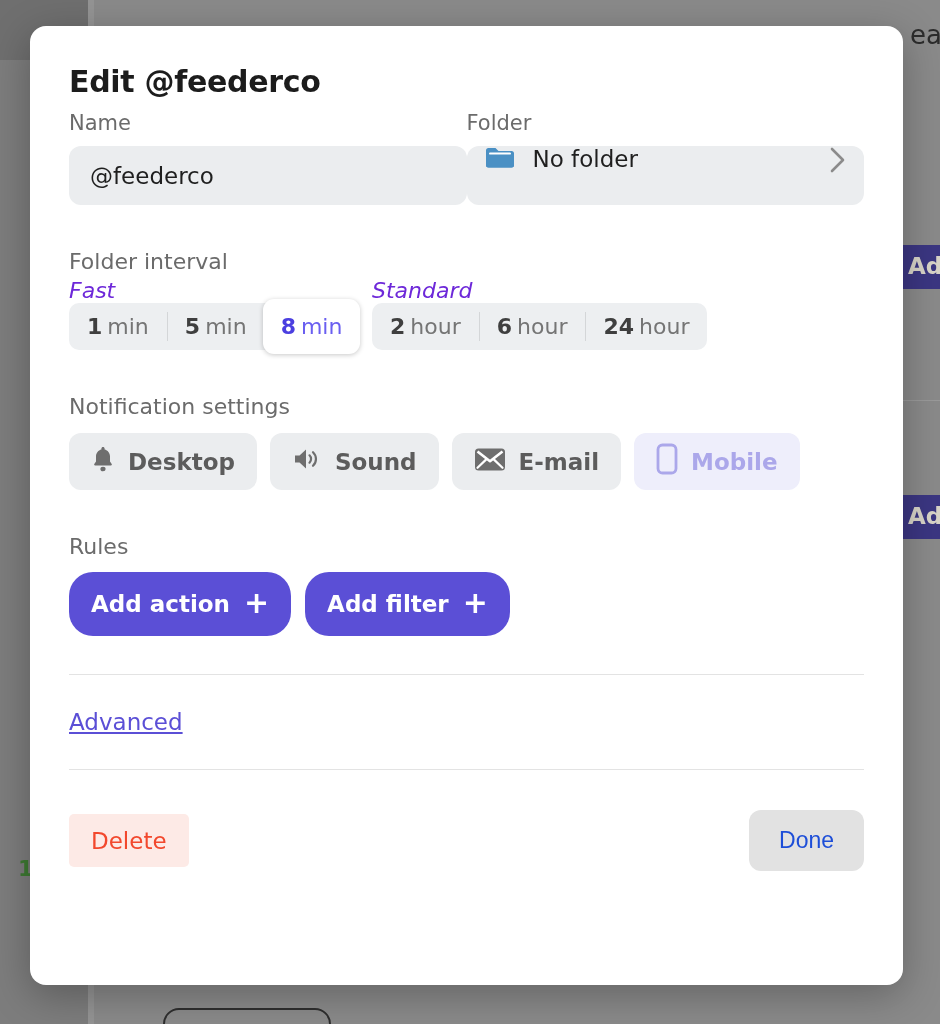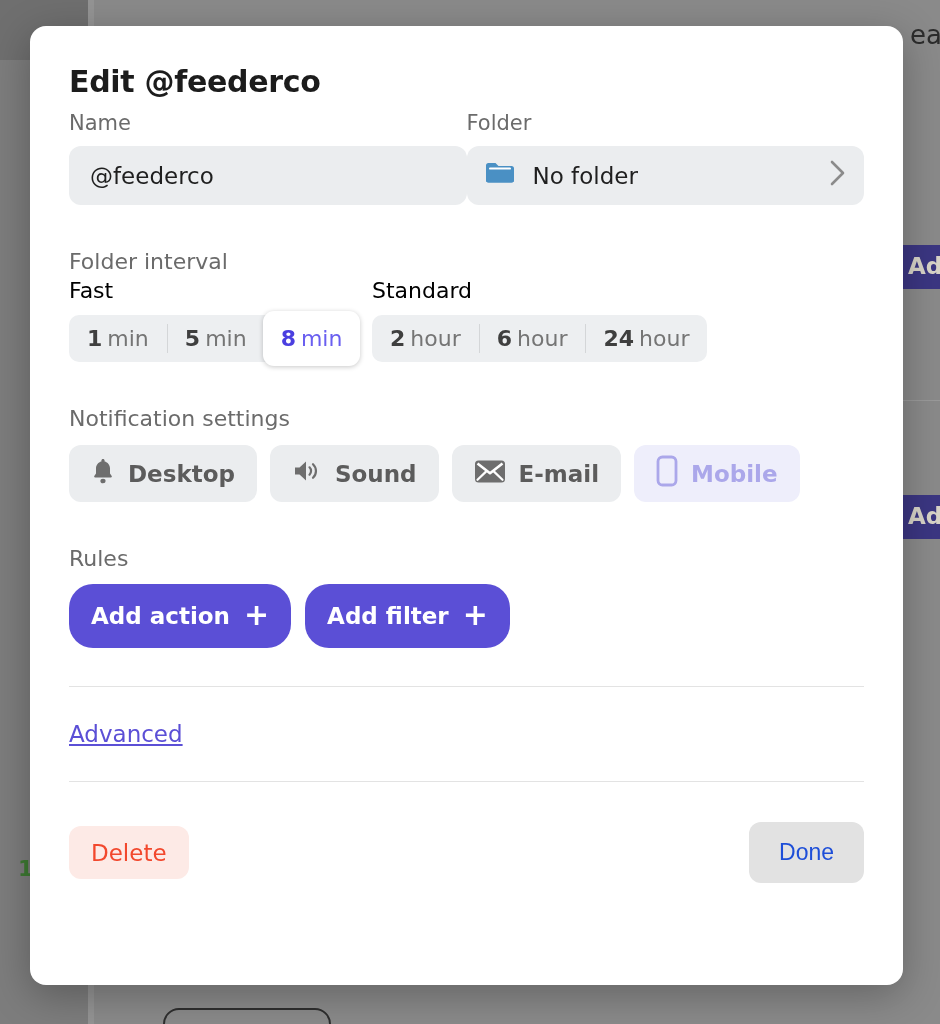--- a/index.html
+++ b/index.html
@@ -116,21 +116,20 @@
     font-size: 23px;
     color: #1f1f1f;
   }
 
   .folder-box {
     margin-top: 11px;
     height: 59px;
     background: #ebedef;
     border-radius: 12px;
     display: flex;
-    align-items: center;
     padding: 0 18px;
     gap: 18px;
     font-size: 23px;
     color: #1f1f1f;
   }
   .folder-box .chev {
     margin-left: auto;
     color: #8b8b8b;
   }
 
@@ -141,22 +140,23 @@
   }
 
   .interval-groups {
     display: flex;
     margin-top: 4px;
   }
   .ivl-group-fast { width: 303px; }
 
   .group-head {
     font-size: 22px;
-    color: #000000;
-    margin-bottom: 12px;
+    color: #6d28d9;
+    margin-bottom: 0;
+    font-style: italic;
   }
 
   .seg {
     display: inline-flex;
     align-items: stretch;
     background: #edeff1;
     border-radius: 10px;
     height: 47px;
     position: relative;
   }
@@ -252,21 +252,21 @@
 
   .footer {
     display: flex;
     align-items: center;
     margin-top: 40px;
   }
   .btn-delete {
     height: 53px;
     padding: 0 22px;
     background: #fdeae6;
-    border-radius: 12px;
+    border-radius: 5px;
     color: #f2482d;
     font-size: 23px;
     border: none;
     font-family: inherit;
     display: flex;
     align-items: center;
   }
   .btn-done {
     margin-left: auto;
     height: 61px;

